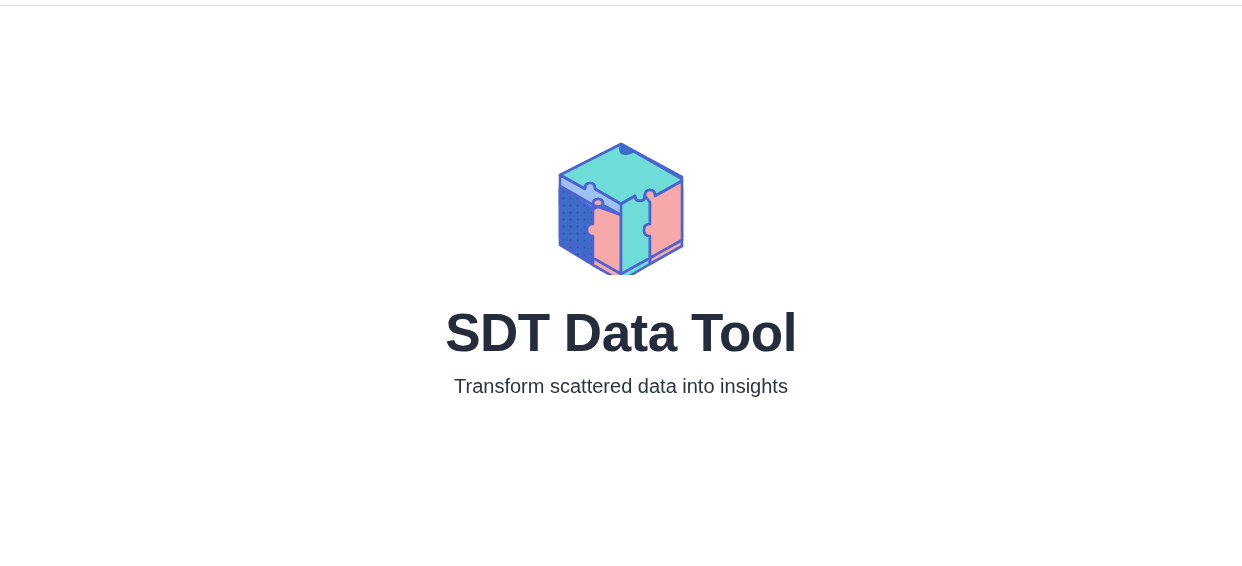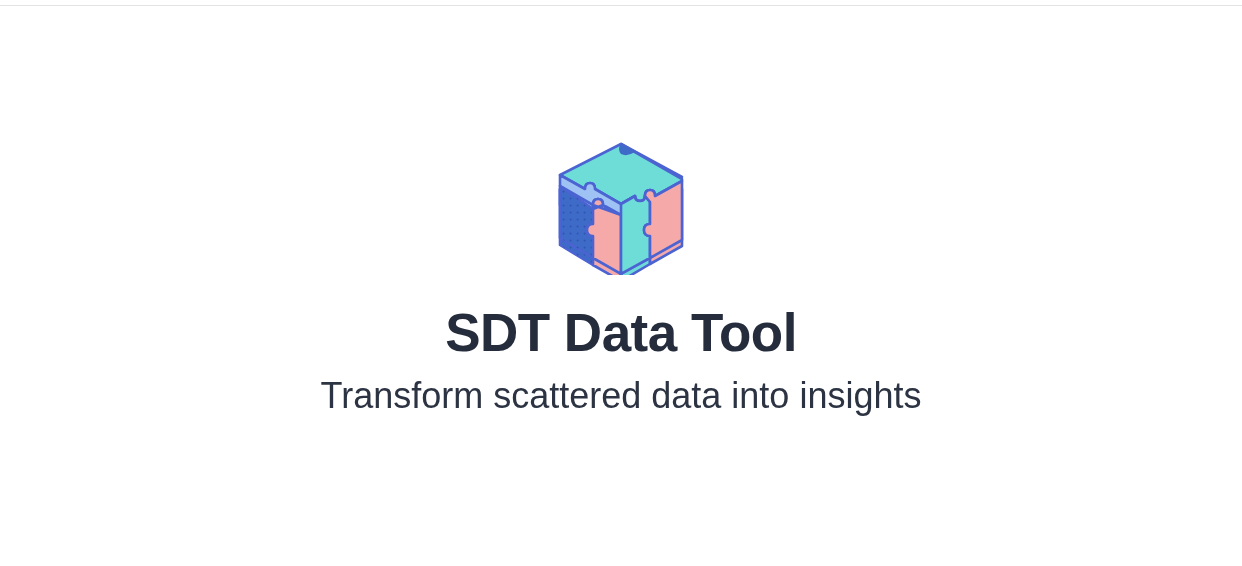--- a/index.html
+++ b/index.html
@@ -61,21 +61,21 @@
     color: #252c3c;
     line-height: 1.05;
     text-align: center;
     white-space: nowrap;
   }
 
   .app-tagline {
     margin: 0;
     padding: 0;
     margin-top: 13px;
-    font-size: 36px;
+    font-size: 20px;
     font-weight: 400;
     color: #2c3342;
     line-height: 1.2;
     text-align: center;
     white-space: nowrap;
   }
 </style>
 </head>
 <body>
 

